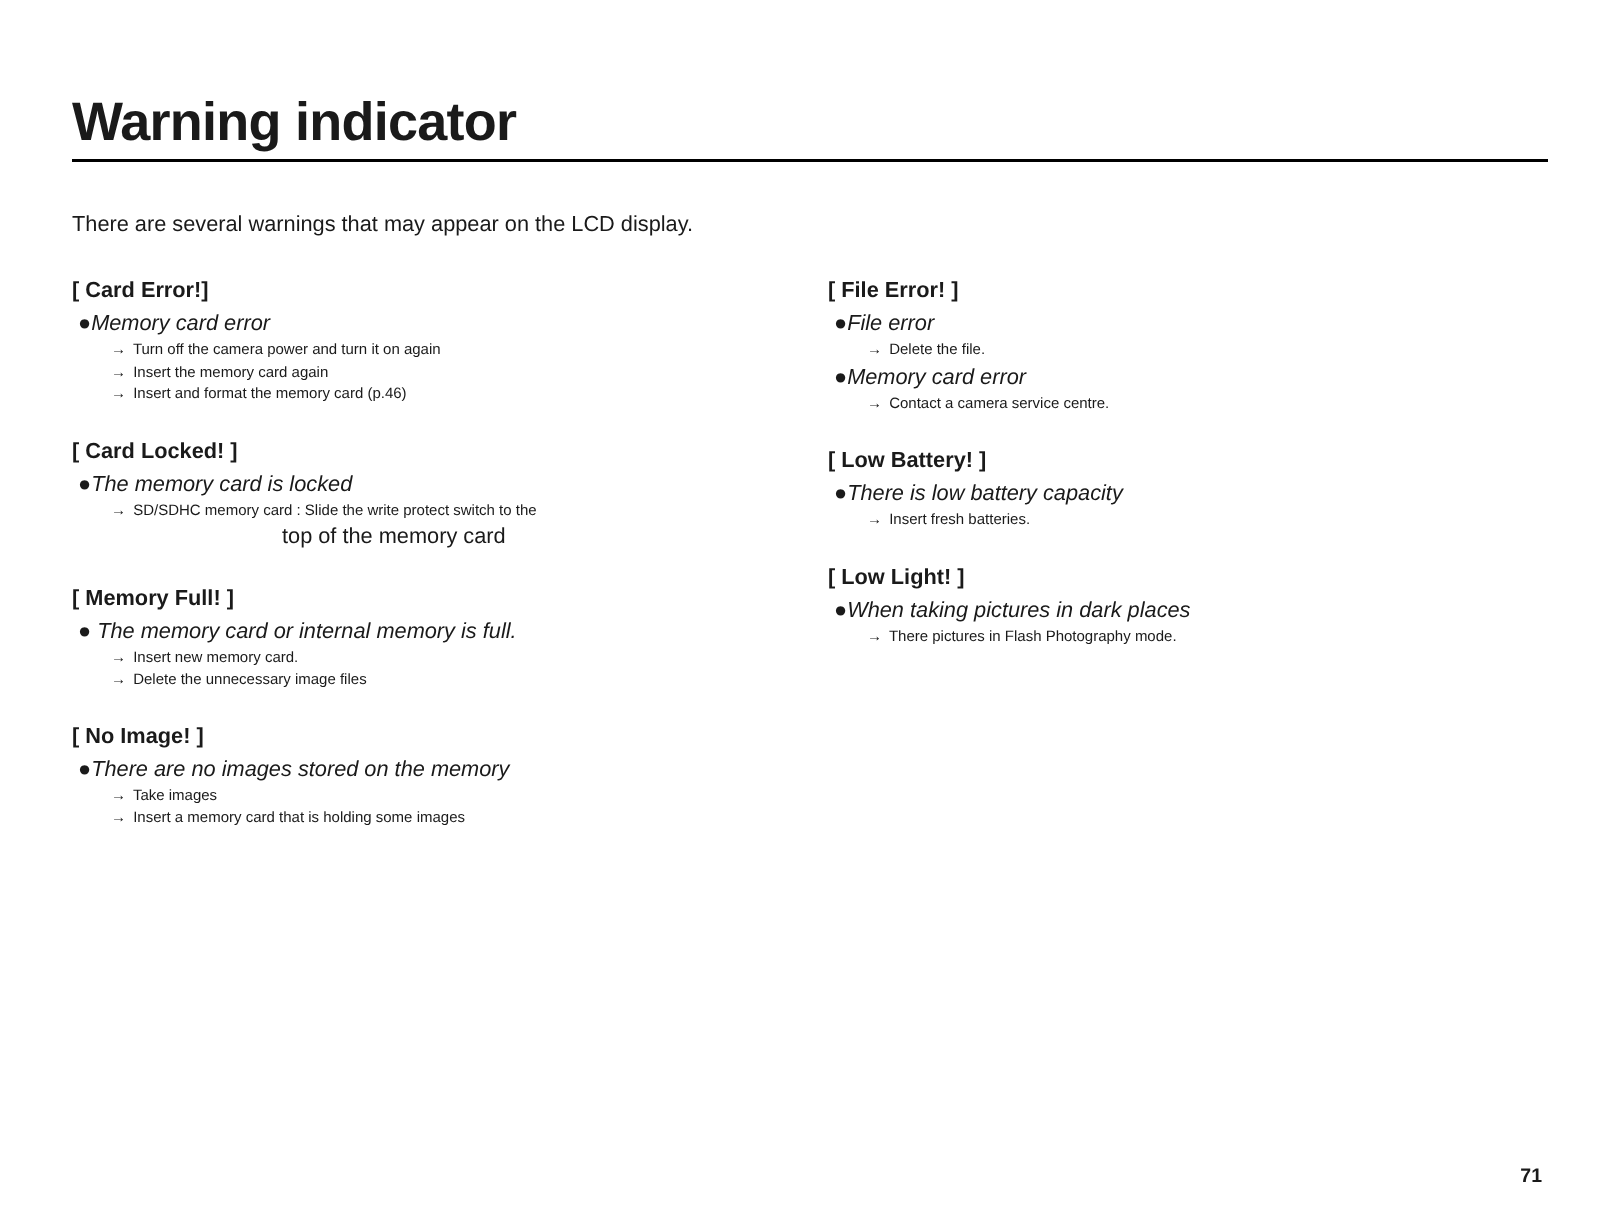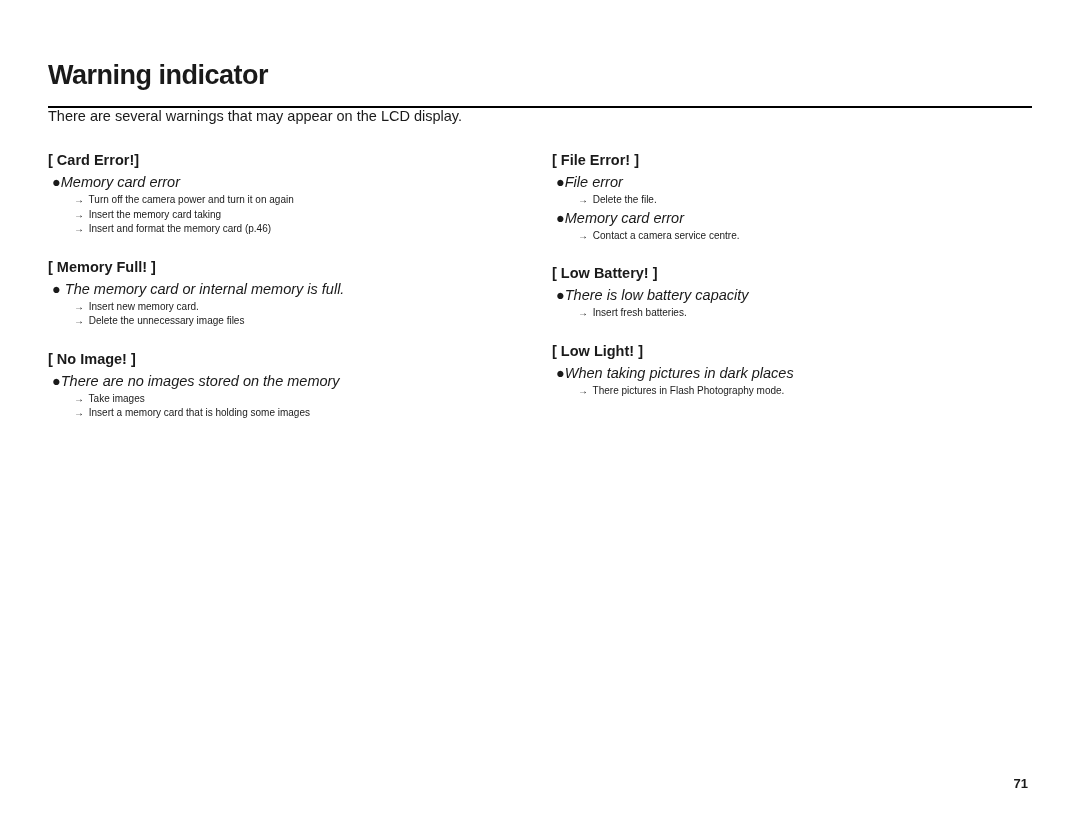--- a/index.html
+++ b/index.html
@@ -11,26 +11,26 @@
     font-family: Arial, Helvetica, sans-serif;
     color: #1a1a1a;
   }
   .page {
     position: relative;
     padding: 60px 48px 40px 48px;
     box-sizing: border-box;
     height: 100%;
   }
   .title {
-    font-size: 27px;
+    font-size: 36px;
     font-weight: bold;
     letter-spacing: -0.5px;
     border-bottom: 2px solid #000;
-    padding-bottom: 15px;
-    margin-bottom: 0;
+    padding-bottom: 4px;
+    margin-bottom: 34px;
   }
   .intro {
     font-size: 14.5px;
     margin-bottom: 28px;
   }
   .columns {
     display: flex;
     gap: 24px;
   }
   .col {
@@ -94,27 +94,37 @@
 
       <div class="section">
         <div class="sec-title">[ Card Error!]</div>
         <div class="cause-line">
           <span class="bullet">●</span><span class="cause-text">Memory card error</span>
         </div>
         <div class="action-line">
           <span class="arrow">→</span> <span>Turn off the camera power and turn it on again</span>
         </div>
         <div class="action-line">
-          <span class="arrow">→</span> <span>Insert the memory card taking</span>
+          <span class="arrow">→</span> <span>Insert the memory card again</span>
         </div>
         <div class="action-line">
           <span class="arrow">→</span> <span>Insert and format the memory card (p.46)</span>
         </div>
       </div>
 
+      <div class="section">
+        <div class="sec-title">[ Card Locked! ]</div>
+        <div class="cause-line">
+          <span class="bullet">●</span><span class="cause-text">The memory card is locked</span>
+        </div>
+        <div class="action-line">
+          <span class="arrow">→</span> <span>SD/SDHC memory card : Slide the write protect switch to the</span>
+        </div>
+        <div class="cont-line">top of the memory card</div>
+      </div>
 
       <div class="section">
         <div class="sec-title">[ Memory Full! ]</div>
         <div class="cause-line">
           <span class="bullet">●</span><span class="cause-text"> The memory card or internal memory is full.</span>
         </div>
         <div class="action-line">
           <span class="arrow">→</span> <span>Insert new memory card.</span>
         </div>
         <div class="action-line">

